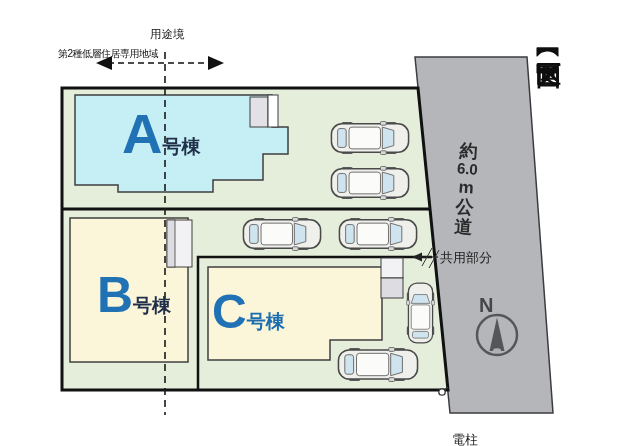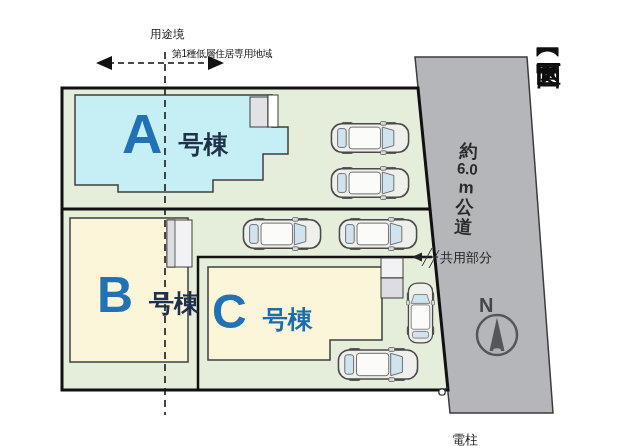--- a/index.html
+++ b/index.html
@@ -6,21 +6,21 @@
   #stage{
     position:relative;width:620px;height:446px;background:#ffffff;overflow:hidden;
     font-family:"Liberation Sans","DejaVu Sans",sans-serif;color:#222;
   }
   #stage svg{position:absolute;left:0;top:0;}
   .abs{position:absolute;}
   .small-label{font-size:10px;letter-spacing:-0.5px;color:#111;white-space:nowrap;}
   .boundary-title{font-size:11.5px;color:#111;white-space:nowrap;}
   .bldg-label{display:flex;align-items:baseline;white-space:nowrap;font-weight:bold;}
   .bldg-letter{color:#2171b5;line-height:1;}
-  .bldg-suffix{font-size:25px;line-height:1;margin-left:16px;}
+  .bldg-suffix{font-size:19px;line-height:1;margin-left:0;}
   .suffix-dark{color:#20304a;}
   .suffix-blue{color:#1c6cb0;}
   .road-label{width:36px;text-align:center;transform:rotate(4deg);color:#2b2b2b;font-weight:bold;}
   .road-label span{display:block;line-height:1.12;}
   .road-char{font-size:18px;}
   .road-num{font-size:15px;}
   .road-m{font-size:17px;}
   .annot{font-size:13px;color:#1d1d1d;white-space:nowrap;}
   .pole-label{border-bottom:1px solid #333;padding:0 3px 1px 5px;}
   .map-title{writing-mode:vertical-rl;font-size:25px;font-weight:bold;color:#0e0e0e;letter-spacing:2px;line-height:1;}
@@ -89,21 +89,21 @@
 
     <circle cx="497" cy="335" r="20" fill="none" stroke="#55565a" stroke-width="2.5"></circle>
     <polygon points="497,317.5 489.5,351 504.5,351" fill="#55565a"></polygon>
     <ellipse cx="497" cy="350.5" rx="4" ry="2.3" fill="#aeafb3"></ellipse>
 
     <circle cx="442" cy="392" r="3.2" fill="#fff" stroke="#333" stroke-width="1.3"></circle>
     <line x1="444.5" y1="390" x2="448" y2="387" stroke="#333" stroke-width="1.2"></line>
   </svg>
 
   <div class="abs boundary-title" style="left:150px;top:27px;">用途境</div>
-  <div class="abs small-label" style="left:172px;top:47px;">第1種低層住居専用地域</div>
+  <div class="abs small-label" style="left:58px;top:47px;">第2種低層住居専用地域</div>
 
   <div class="abs bldg-label" style="left:122px;top:106px;">
     <span class="bldg-letter" style="font-size:56px;">A</span>
     <span class="bldg-suffix suffix-dark">号棟</span>
   </div>
   <div class="abs bldg-label" style="left:97px;top:270px;">
     <span class="bldg-letter" style="font-size:50px;">B</span>
     <span class="bldg-suffix suffix-dark">号棟</span>
   </div>
   <div class="abs bldg-label" style="left:212px;top:288px;">

